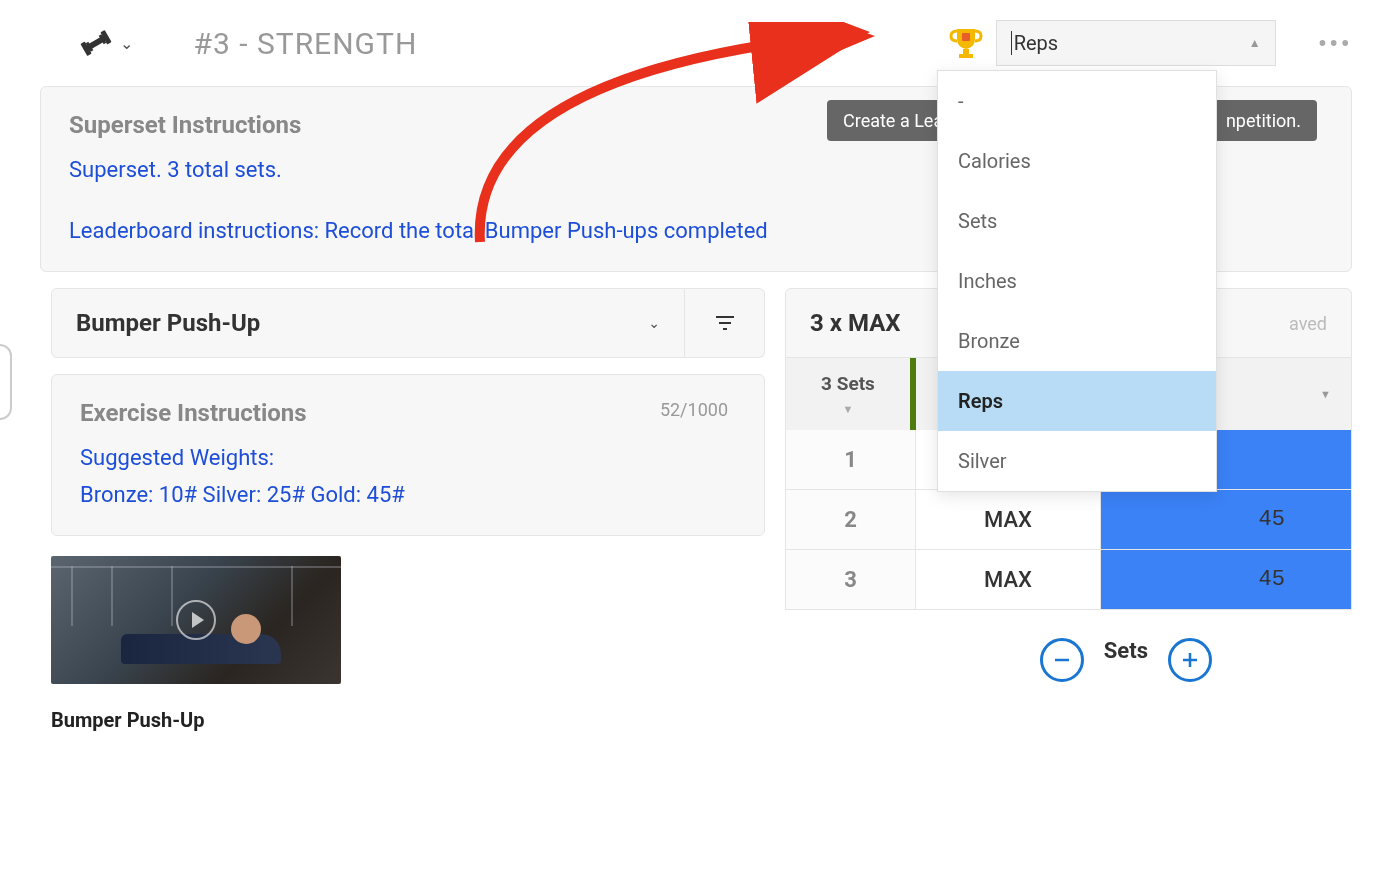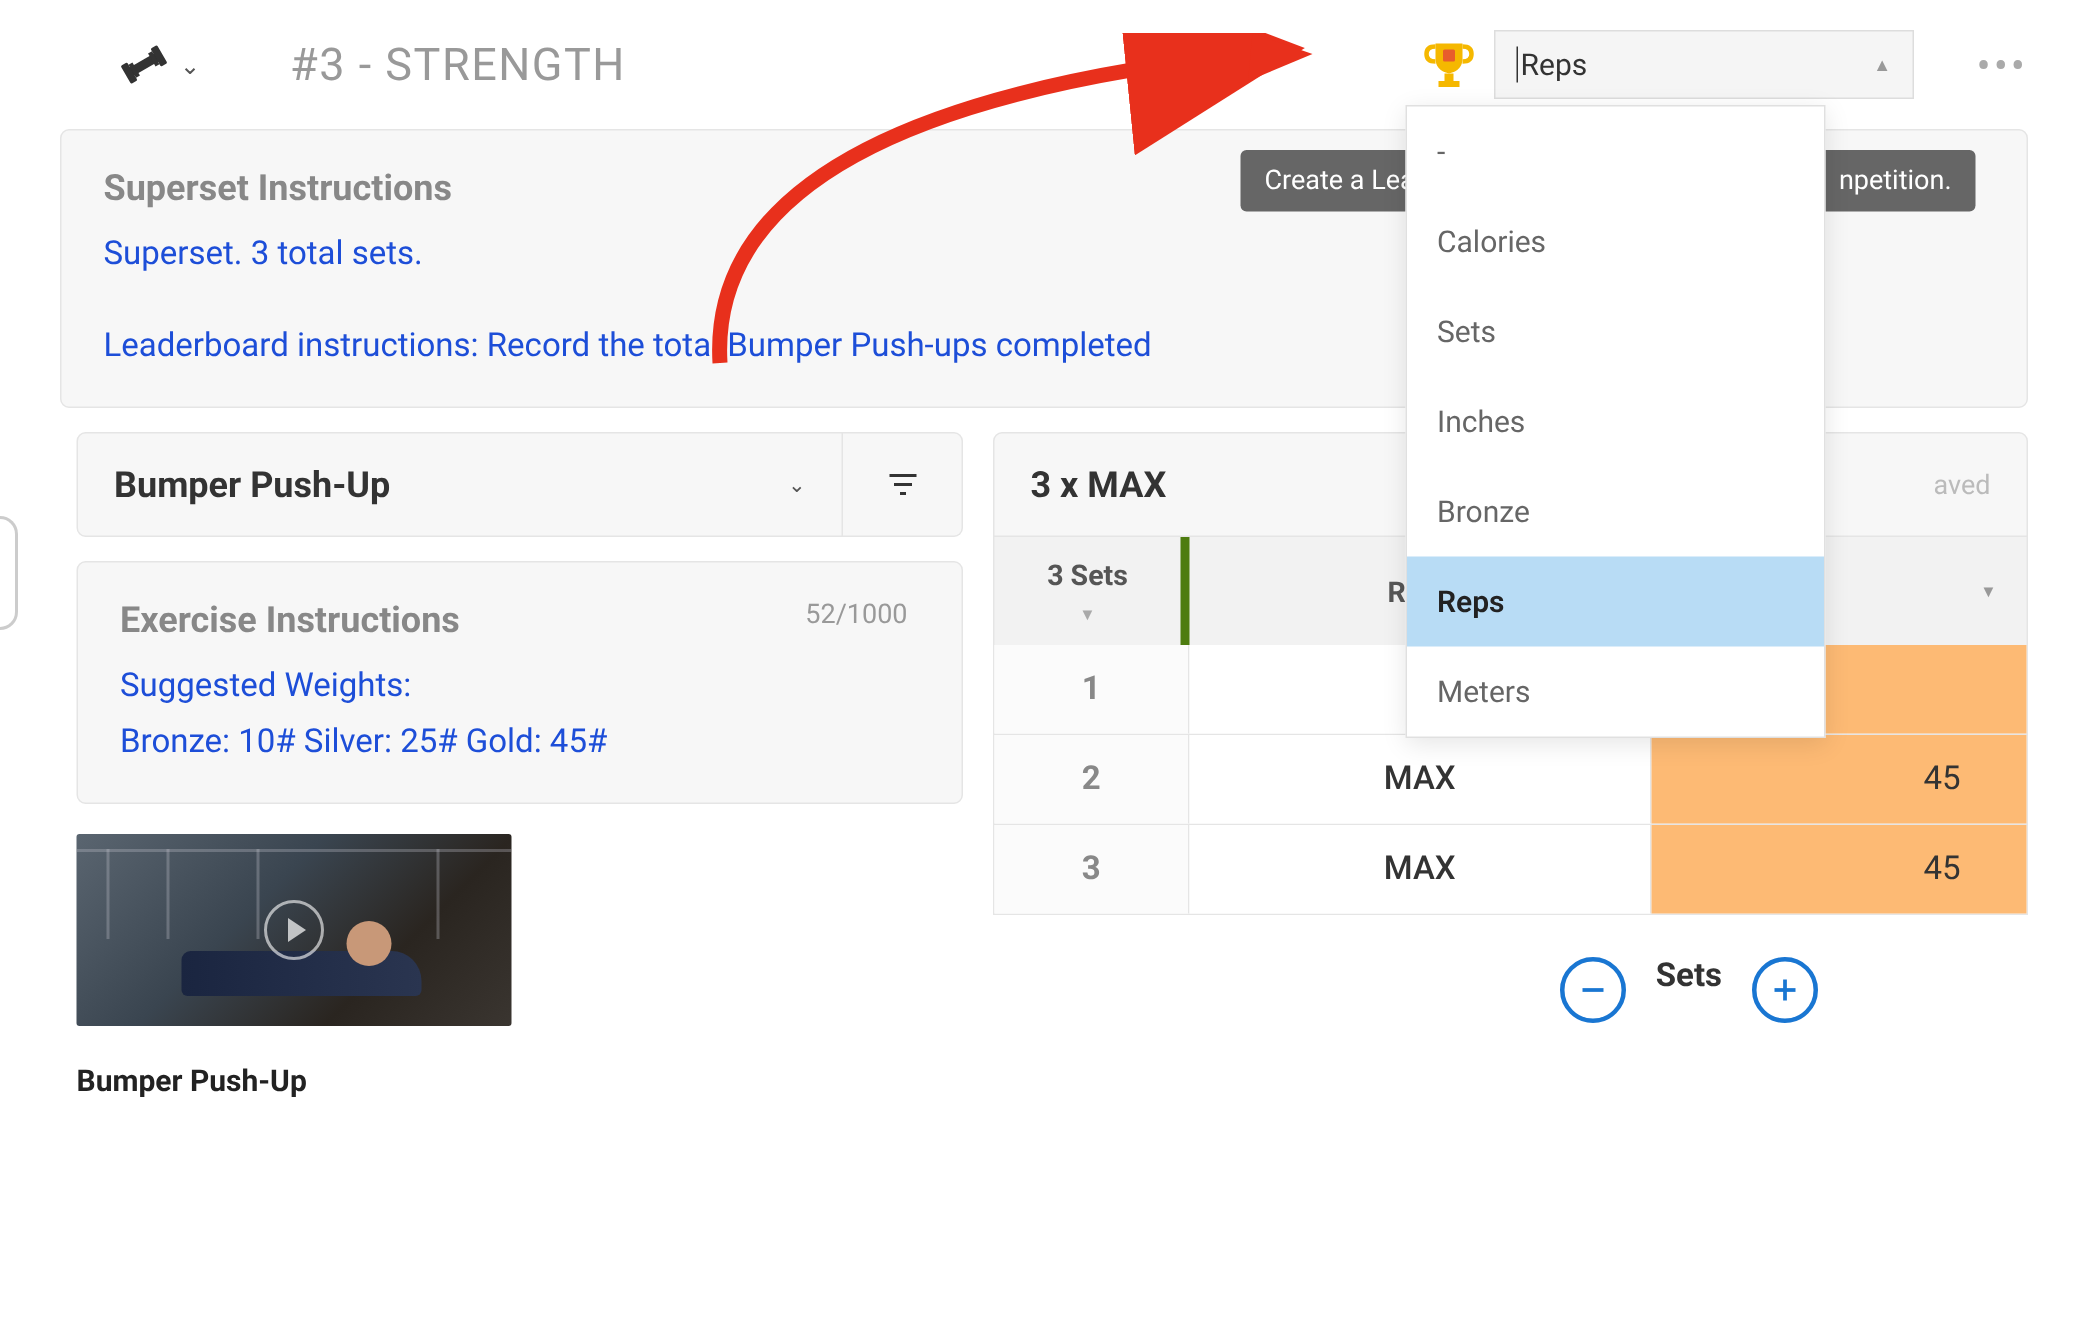--- a/index.html
+++ b/index.html
@@ -124,21 +124,21 @@
       padding: 0 40px;
       display: flex;
       gap: 20px;
     }
     .left-col {
       flex: 1;
       min-width: 0;
       margin-left: 11px;
     }
     .right-col {
-      width: 690px;
+      width: 567px;
     }
     
     .card {
       background: #f7f7f7;
       border: 1px solid #e5e5e5;
       border-radius: 6px;
       padding: 24px 28px;
       margin-bottom: 16px;
     }
     .full-width-card {
@@ -293,21 +293,21 @@
     }
     .set-row:last-child { border-radius: 0 0 6px 6px; }
     .set-cell {
       display: flex;
       align-items: center;
       justify-content: center;
       font-size: 22px;
     }
     .set-num { width: 130px; border-right: 1px solid #e5e5e5; color: #888; font-weight: 700; background: #fbfbfb; }
     .set-reps { flex: 1; border-right: 1px solid #e5e5e5; font-weight: 500; background: #fff; }
-    .set-weight { width: 250px; background: #fdba74; justify-content: flex-end; padding-right: 44px; }
+    .set-weight { width: 250px; background: #3b82f6; justify-content: flex-end; padding-right: 66px; font-family: Liberation Mono, monospace; }
     
     
     .sets-controls {
       display: flex;
       align-items: flex-start;
       justify-content: flex-end;
       gap: 20px;
       margin-top: 28px;
       padding-right: 140px;
     }
@@ -398,21 +398,21 @@
 <div class="tooltip">Create a Lea</div>
 <div class="tooltip-right">npetition.</div>
 
 <div class="dropdown-menu">
   <div class="dropdown-item">-</div>
   <div class="dropdown-item">Calories</div>
   <div class="dropdown-item">Sets</div>
   <div class="dropdown-item">Inches</div>
   <div class="dropdown-item">Bronze</div>
   <div class="dropdown-item selected">Reps</div>
-  <div class="dropdown-item">Meters</div>
+  <div class="dropdown-item">Silver</div>
 </div>
 
 <div class="card full-width-card">
   <div class="card-title">Superset Instructions</div>
   <div class="card-text">Superset. 3 total sets.</div>
   <div class="card-text">Leaderboard instructions: Record the total Bumper Push-ups completed</div>
 </div>
 
 <div class="edge-handle"></div>
 

